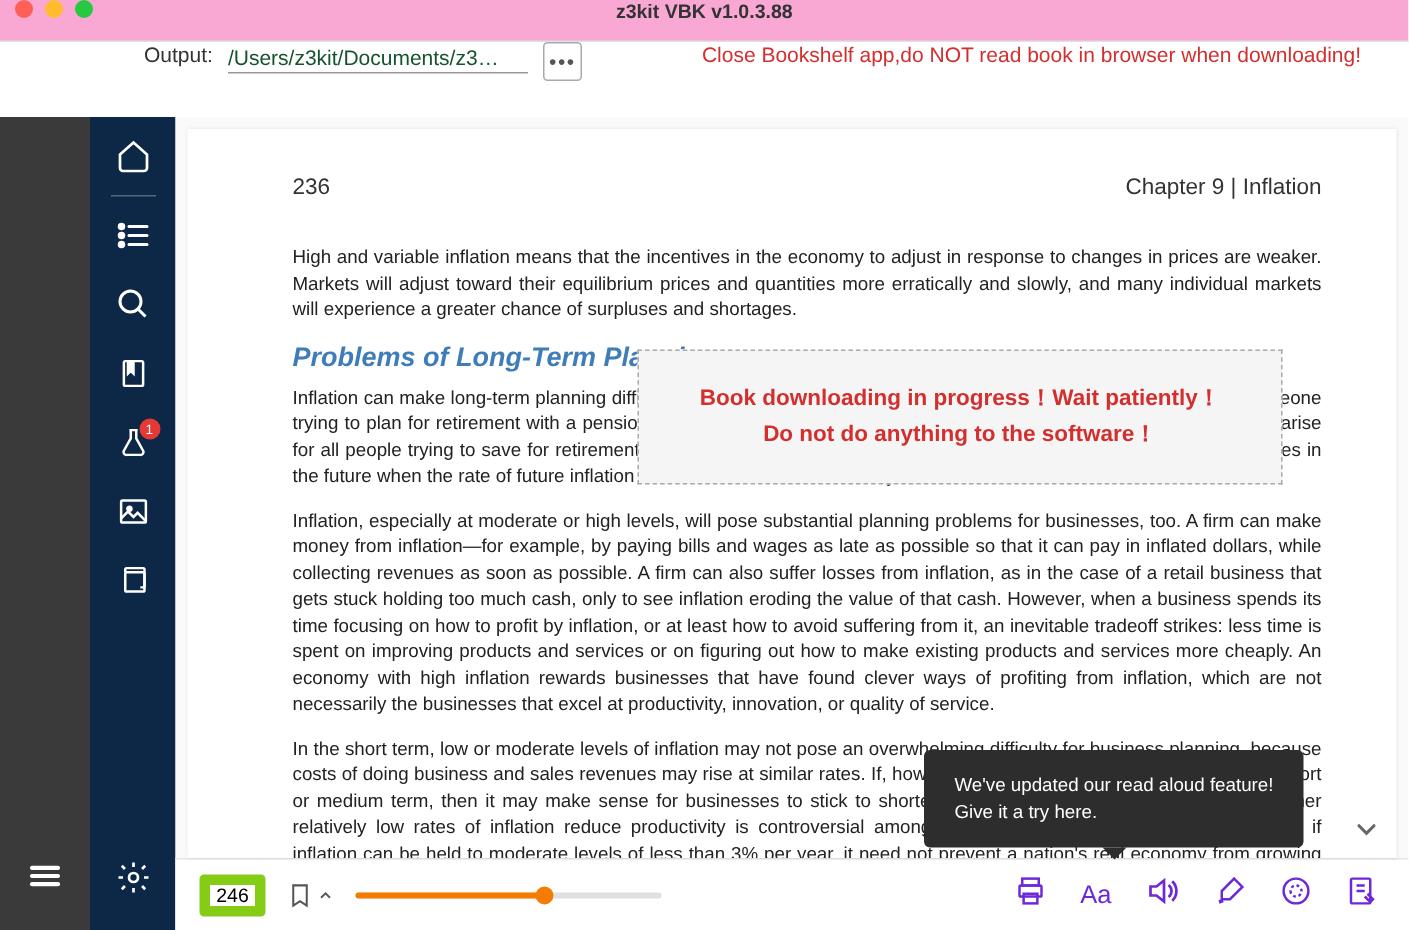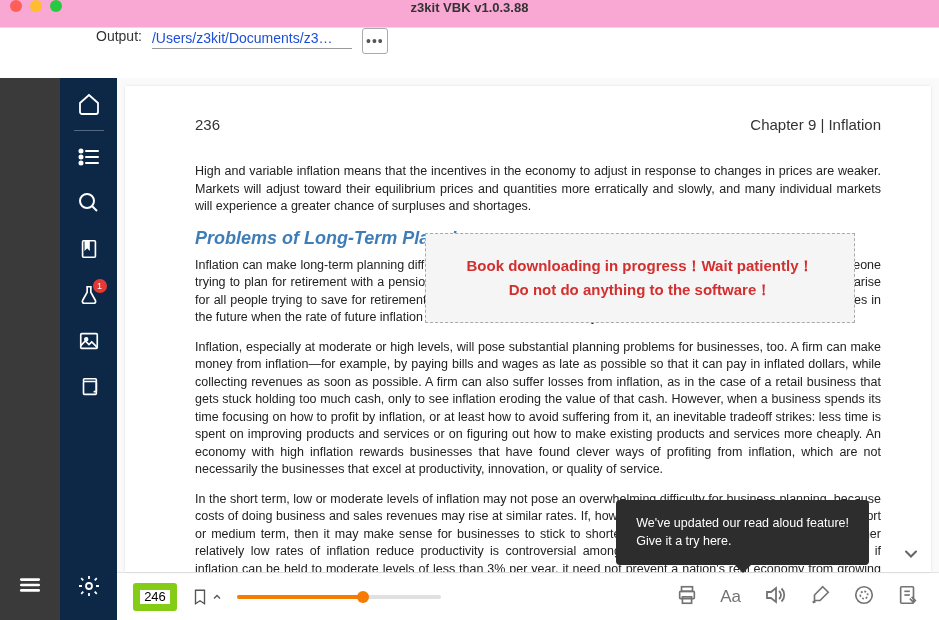--- a/index.html
+++ b/index.html
@@ -51,21 +51,21 @@
     .output-label {
       font-size: 14px;
       color: #333;
     }
     .output-path {
       border: none;
       border-bottom: 1px solid #999;
       font-size: 14px;
       width: 200px;
       padding: 2px 0;
-      color: #1d4ed8;
+      color: #14532d;
       background: transparent;
     }
     .more-btn {
       width: 26px;
       height: 26px;
       border: 1px solid #aaa;
       border-radius: 3px;
       background: #fff;
       display: flex;
       align-items: center;
@@ -271,41 +271,42 @@
       left: 62%;
       top: 50%;
       transform: translate(-50%, -50%);
       width: 12px;
       height: 12px;
       background: #f57c00;
       border-radius: 50%;
     }
     .bar-spacer { flex: 1; }
     .bottom-icon {
-      color: #737373;
+      color: #6d28d9;
       cursor: pointer;
       padding: 4px;
     }
   </style>
 </head>
 <body>
 
 <div class="titlebar">
   <div class="traffic-lights">
     <div class="light red"></div>
     <div class="light yellow"></div>
     <div class="light green"></div>
   </div>
   <div class="title-text">z3kit VBK v1.0.3.88</div>
 </div>
 
 <div class="toolbar">
   <span class="output-label">Output:</span>
   <input class="output-path" value="/Users/z3kit/Documents/z3…" style="">
   <div class="more-btn">•••</div>
+  <div class="warning-text">Close Bookshelf app,do NOT read book in browser when downloading!</div>
 </div>
 
 <div class="main-area">
   <div class="outer-sidebar">
     <div class="hamburger">
       <svg width="26" height="26" viewBox="0 0 24 24" fill="none" stroke="currentColor" stroke-width="2.5" stroke-linecap="round">
           <line x1="4" y1="7" x2="20" y2="7"></line>
           <line x1="4" y1="12" x2="20" y2="12"></line>
           <line x1="4" y1="17" x2="20" y2="17"></line>
         </svg>

